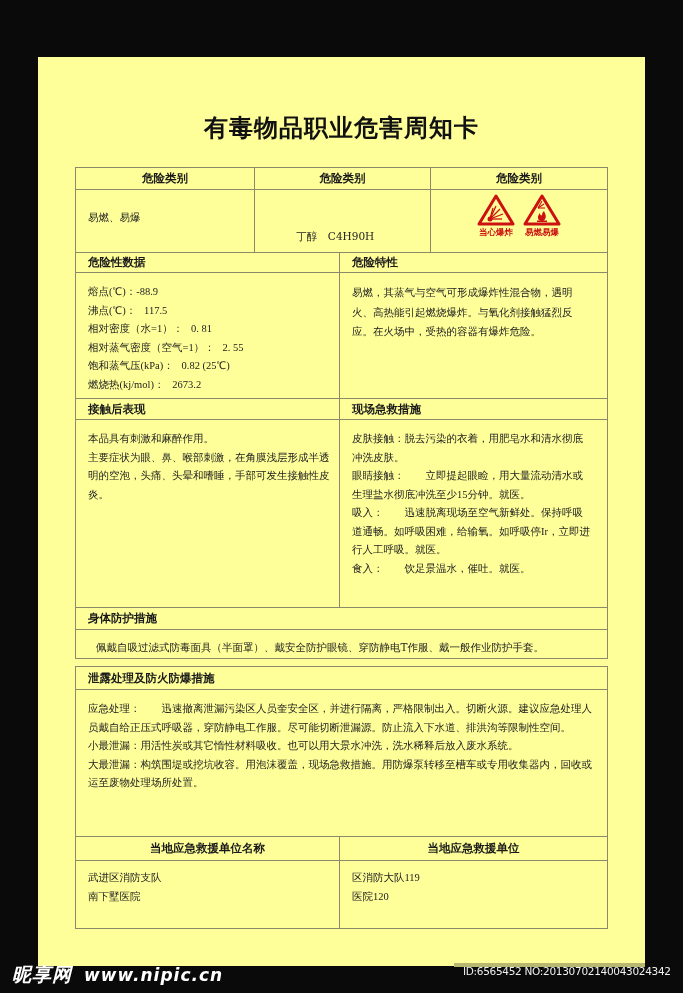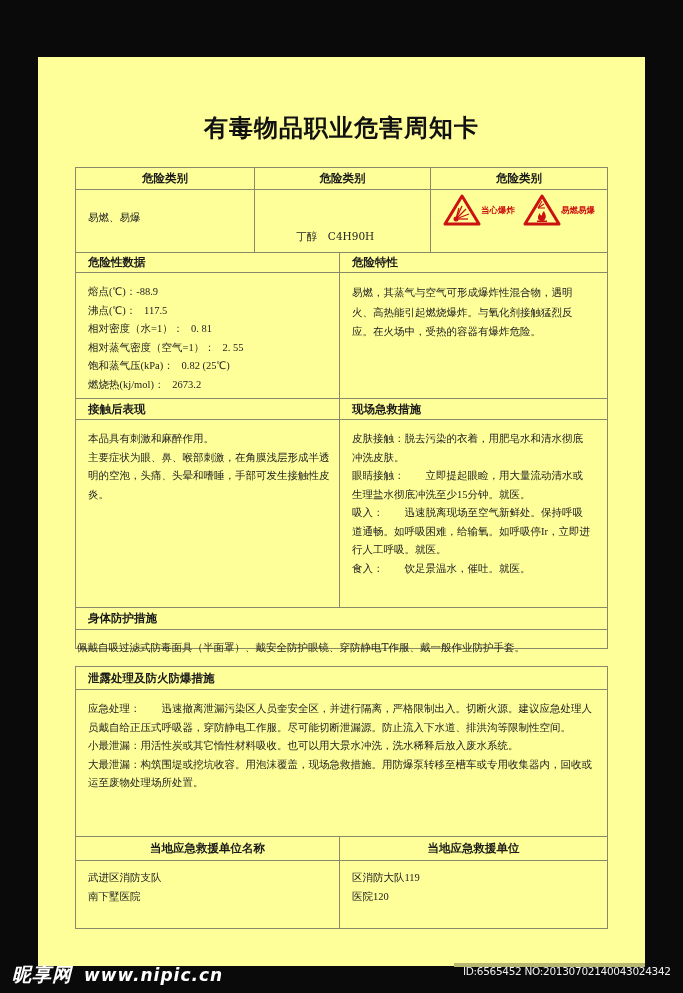--- a/index.html
+++ b/index.html
@@ -22,21 +22,21 @@
   .hdr {
     font-family: "DejaVu Sans", "Liberation Sans", sans-serif; font-weight: bold;
     font-size: 11.5px; color: #1a1a1a;
   }
   .hdr.center { display: flex; align-items: center; justify-content: center; }
   .hdr.left { display: flex; align-items: center; padding-left: 12px; }
   .txt { font-size: 10.5px; line-height: 18.5px; color: #222; }
   .line { display: block; white-space: pre; font-family: Liberation Serif, serif; }
   .wrap { white-space: normal; }
   .hazard-icons { display: flex; gap: 8px; justify-content: center; align-items: flex-end; padding-top: 4px; }
-  .hazard { display: flex; flex-direction: row; align-items: center; }
+  .hazard { display: flex; flex-direction: column; align-items: center; }
   .hazard-label {
     font-family: "DejaVu Sans", "Liberation Sans", sans-serif; font-weight: bold;
     font-size: 8.5px; color: #cc1111; margin-top: 1px;
   }
   .watermark-left {
     position: absolute; left: 12px; top: 962px; color: #fff;
     font-family: "DejaVu Sans", "Liberation Sans", sans-serif; font-weight: bold; font-style: italic;
     font-size: 19px; letter-spacing: 1px; white-space: nowrap;
   }
   .watermark-left .site { font-size: 17px; margin-left: 12px; }
@@ -120,21 +120,21 @@
     <span class="line wrap">主要症状为眼、鼻、喉部刺激，在角膜浅层形成半透明的空泡，头痛、头晕和嗜睡，手部可发生接触性皮炎。</span>
   </div>
   <div class="cell txt" style="left:264px;top:252px;width:269px;height:189px;padding:10px 14px 0 12px;">
     <span class="line wrap">皮肤接触：脱去污染的衣着，用肥皂水和清水彻底冲洗皮肤。</span>
     <span class="line wrap">眼睛接触：　　立即提起眼睑，用大量流动清水或生理盐水彻底冲洗至少15分钟。就医。</span>
     <span class="line wrap">吸入：　　迅速脱离现场至空气新鲜处。保持呼吸道通畅。如呼吸困难，给输氧。如呼吸停Ir，立即进行人工呼吸。就医。</span>
     <span class="line wrap">食入：　　饮足景温水，催吐。就医。</span>
   </div>
 
   <div class="cell hdr left" style="left:0;top:440px;width:533px;height:23px;">身体防护措施</div>
-  <div class="cell txt" style="left:0;top:462px;width:533px;height:20px;padding:8px 0 0 1px;">
+  <div class="cell txt" style="left:0;top:462px;width:533px;height:30px;padding:8px 0 0 20px;">
     <span>佩戴自吸过滤式防毒面具（半面罩）、戴安全防护眼镜、穿防静电T作服、戴一般作业防护手套。</span>
   </div>
 
   <div class="cell hdr left" style="left:0;top:499px;width:533px;height:24px;">泄露处理及防火防爆措施</div>
   <div class="cell txt" style="left:0;top:522px;width:533px;height:148px;padding:10px 12px 0 12px;">
     <span class="line wrap">应急处理：　　迅速撤离泄漏污染区人员奎安全区，并进行隔离，严格限制出入。切断火源。建议应急处理人员戴自给正压式呼吸器，穿防静电工作服。尽可能切断泄漏源。防止流入下水道、排洪沟等限制性空间。</span>
     <span class="line wrap">小最泄漏：用活性炭或其它惰性材料吸收。也可以用大景水冲洗，洗水稀释后放入废水系统。</span>
     <span class="line wrap">大最泄漏：构筑围堤或挖坑收容。用泡沫覆盖，现场急救措施。用防爆泵转移至槽车或专用收集器内，回收或运至废物处理场所处置。</span>
   </div>
 

